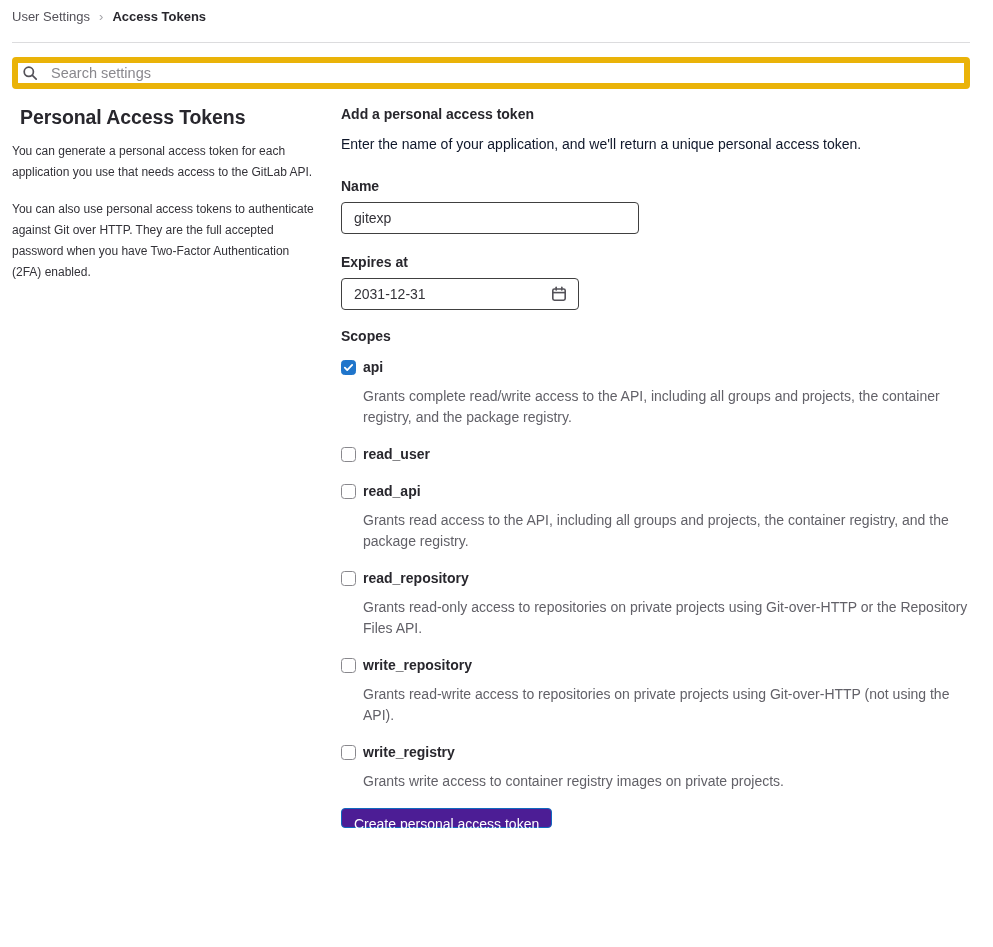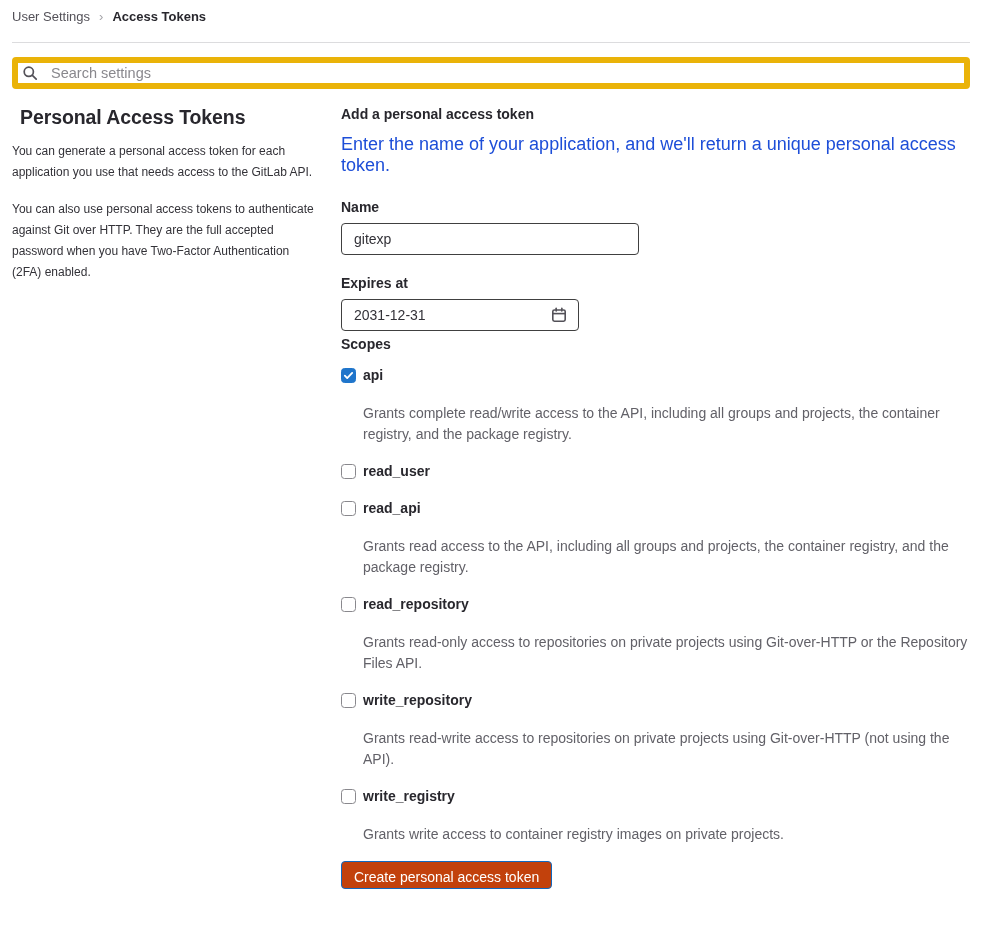--- a/index.html
+++ b/index.html
@@ -79,23 +79,23 @@
     margin-bottom: 16px;
   }
 
   .form-title {
     font-size: 14px;
     font-weight: 700;
     margin: 17px 0 12px;
     color: #28272d;
   }
   .form-desc {
-    font-size: 18px;
+    font-size: 14px;
     line-height: 21px;
-    color: #1d4ed8;
+    color: #0f172a;
     margin-bottom: 23px;
   }
   .field-label {
     display: block;
     font-size: 14px;
     font-weight: 700;
     color: #28272d;
     margin-bottom: 8px;
   }
   .text-input {
@@ -104,21 +104,21 @@
     border-radius: 4px;
     padding: 0 12px;
     font-size: 14px;
     font-family: inherit;
     color: #333238;
     outline: none;
     background: #fff;
   }
   .name-input-wrap { margin-bottom: 20px; }
   .name-input-wrap .text-input { width: 298px; }
-  .date-input-wrap { position: relative; width: 238px; margin-bottom: 5px; }
+  .date-input-wrap { position: relative; width: 238px; margin-bottom: 18px; }
   .date-input-wrap .text-input { width: 238px; padding-right: 36px; }
   .calendar-icon {
     position: absolute;
     right: 12px;
     top: 8px;
     width: 16px;
     height: 16px;
     pointer-events: none;
   }
 
@@ -137,36 +137,36 @@
     align-items: center;
     justify-content: center;
     margin-right: 7px;
   }
   .checkbox svg { display: none; width: 11px; height: 11px; }
   .checkbox.checked { background: #1f75cb; border-color: #1f75cb; }
   .checkbox.checked svg { display: block; }
   .scope-name { font-size: 14px; font-weight: 700; color: #28272d; line-height: 21px; }
   .scope-desc {
     margin-left: 22px;
-    margin-top: 17px;
+    margin-top: 8px;
     font-size: 14px;
     line-height: 21px;
     color: #626168;
   }
 
   .submit-btn {
     display: inline-block;
-    background: #c2410c;
+    background: #4c1d95;
     border: 1px solid #1068bf;
     border-radius: 4px;
     color: #ffffff;
     font-size: 14px;
     font-family: inherit;
     padding: 0 12px;
-    height: 28px;
+    height: 20px;
     line-height: 30px;
     cursor: pointer;
   }
 </style>
 </head>
 <body>
 
 <div class="page">
 
   <nav class="breadcrumb">

